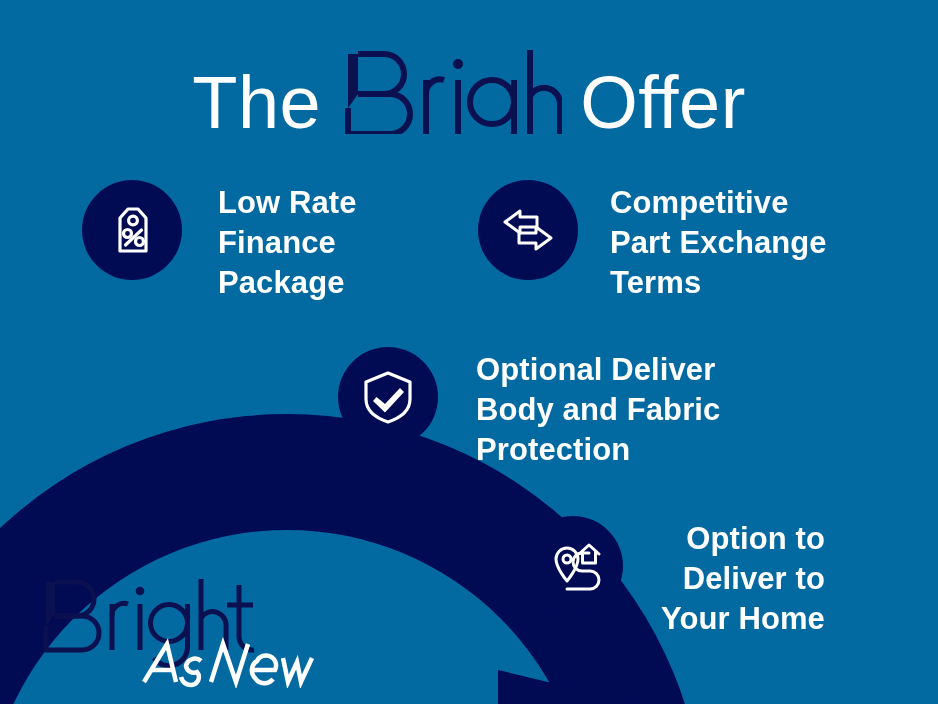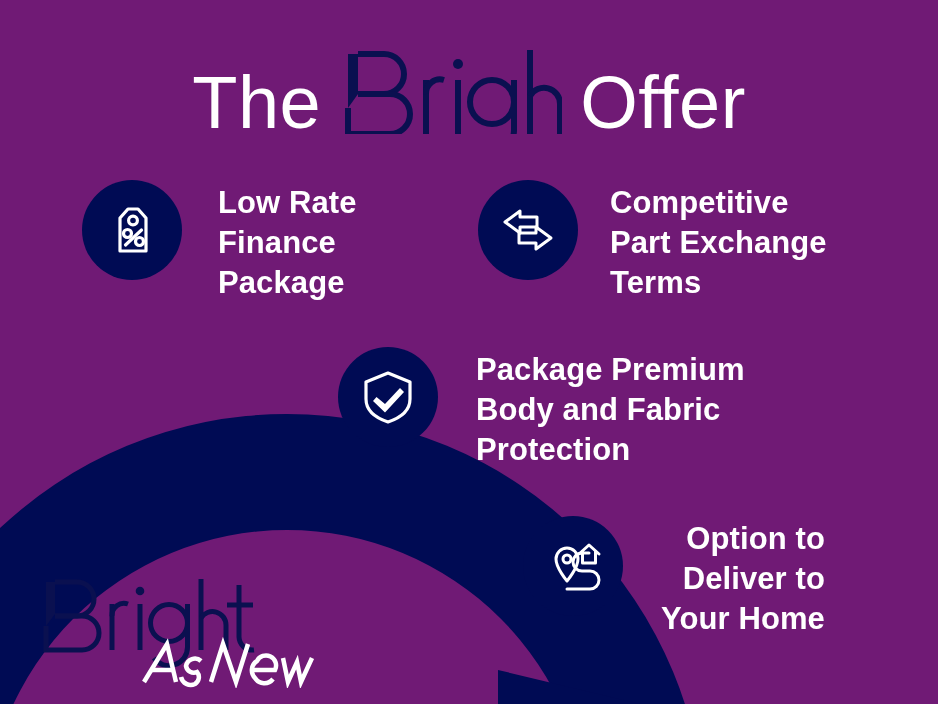--- a/index.html
+++ b/index.html
@@ -5,21 +5,21 @@
   html, body {
     margin: 0;
     padding: 0;
     background: #ffffff;
   }
   #stage {
     position: relative;
     width: 938px;
     height: 704px;
     overflow: hidden;
-    background: #701a75;
+    background: #0369a1;
     font-family: "Liberation Sans", sans-serif;
     -webkit-font-smoothing: antialiased;
   }
 
   
   #bg-deco {
     position: absolute;
     left: 0; top: 0;
     width: 938px; height: 704px;
     pointer-events: none;
@@ -182,21 +182,21 @@
 Terms</div>
   </div>
 
   <div class="feature" id="feature-2">
     <div class="feature-badge">
       <svg width="56" height="58" viewBox="0 0 56 58" aria-hidden="true">
         <path fill="none" stroke="#ffffff" stroke-width="3.2" stroke-linejoin="round" d="M 28 5 L 50 14 L 50 31 C 50 43 40 50 28 54 C 16 50 6 43 6 31 L 6 14 Z"></path>
         <path fill="#ffffff" d="M 16.5 29 L 13 33 L 25 44.5 L 44 24 L 40 20 L 25 36 Z"></path>
       </svg>
     </div>
-    <div class="feature-text">Package Premium
+    <div class="feature-text">Optional Deliver
 Body and Fabric
 Protection</div>
   </div>
 
   <div class="feature" id="feature-3">
     <div class="feature-badge">
       <svg width="60" height="58" viewBox="0 0 60 58" aria-hidden="true">
         <g fill="none" stroke="#ffffff" stroke-width="3" stroke-linejoin="round" stroke-linecap="round">
 
           <path d="M 13 22 A 11 11 0 0 1 35 22 C 35 31 24 44 24 44 C 24 44 13 31 13 22 Z"></path>

